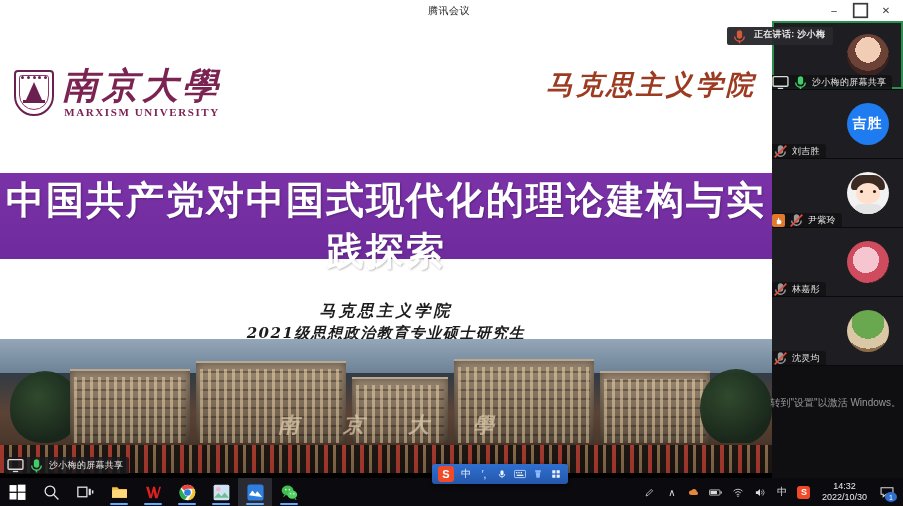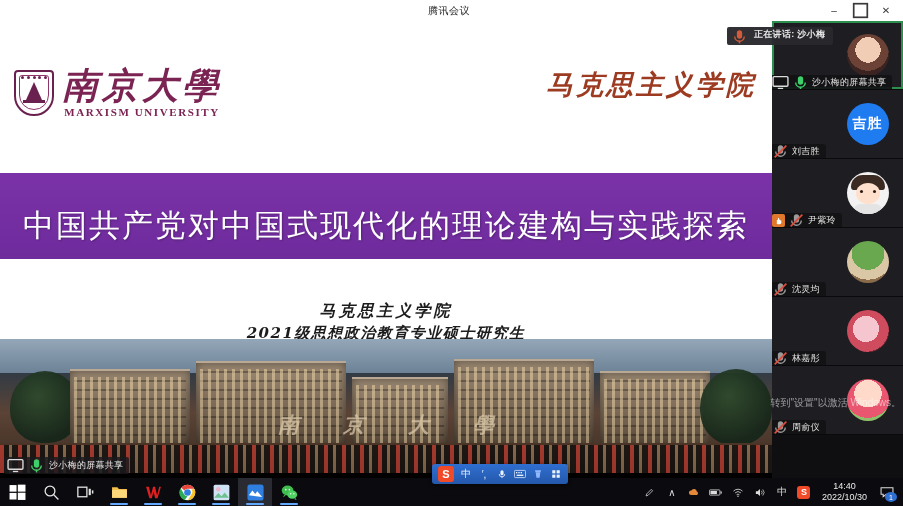--- a/index.html
+++ b/index.html
@@ -44,21 +44,21 @@
 
   .marx-logo{position:absolute;right:16px;top:50px;display:flex;flex-direction:column;align-items:center;}
   .marx-cn{font-family:"DejaVu Serif","Liberation Serif",serif;font-size:27px;font-weight:700;
     color:#9c3b22;letter-spacing:3px;line-height:1;font-style:italic;}
   .marx-en{font-family:"Liberation Serif","DejaVu Serif",serif;font-size:11px;font-weight:700;
     color:#6d3a2a;letter-spacing:3px;margin-top:6px;}
 
   
   .title-band{position:absolute;left:0;top:152px;width:772px;height:86px;
     background:linear-gradient(180deg,#7b32a8 0%,#6e2b9c 100%);display:flex;align-items:center;}
-  .slide-title{width:100%;text-align:center;color:#ffffff;font-size:31px;font-weight:400;
+  .slide-title{width:100%;text-align:center;color:#ffffff;font-size:38px;font-weight:700;
     letter-spacing:2px;font-family:"DejaVu Sans","Liberation Sans",sans-serif;
     text-shadow:1px 1px 2px rgba(0,0,0,.25);margin-top:20px;}
 
   
   .presenter{position:absolute;left:0;top:278px;width:772px;text-align:center;color:#1c1c1c;
     font-family:"DejaVu Serif","Liberation Serif",serif;}
   .presenter .p-name{font-size:16px;font-weight:700;letter-spacing:3px;line-height:1.45;font-style:italic;}
   .presenter .p-school{font-size:16px;font-weight:700;letter-spacing:3px;line-height:1.45;font-style:italic;}
   .presenter .p-prog{font-size:15px;font-weight:700;letter-spacing:1.5px;line-height:1.5;font-style:italic;}
 
@@ -306,54 +306,43 @@
         <svg class="ico" width="11" height="11" viewBox="0 0 16 16">
           <rect x="5.5" y="2" width="5" height="8" rx="2.5" fill="#9a9a9a"></rect>
           <path d="M3.5 8a4.5 4.5 0 0 0 9 0" fill="none" stroke="#9a9a9a" stroke-width="1.3"></path>
           <line x1="2.5" y1="13.5" x2="13.5" y2="2.5" stroke="#e04b3a" stroke-width="1.6"></line>
         </svg>
         <span class="nm">尹紫玲</span>
       </div>
     </div>
 
     <div class="tile">
+      <div class="avatar av-pink"></div>
+      <div class="tile-bar">
+        <svg class="ico" width="11" height="11" viewBox="0 0 16 16">
+          <rect x="5.5" y="2" width="5" height="8" rx="2.5" fill="#9a9a9a"></rect>
+          <path d="M3.5 8a4.5 4.5 0 0 0 9 0" fill="none" stroke="#9a9a9a" stroke-width="1.3"></path>
+          <line x1="2.5" y1="13.5" x2="13.5" y2="2.5" stroke="#e04b3a" stroke-width="1.6"></line>
+        </svg>
+        <span class="nm">林嘉彤</span>
+      </div>
+    </div>
+
+    <div class="tile">
       <div class="avatar av-green"></div>
       <div class="tile-bar">
         <svg class="ico" width="11" height="11" viewBox="0 0 16 16">
           <rect x="5.5" y="2" width="5" height="8" rx="2.5" fill="#9a9a9a"></rect>
           <path d="M3.5 8a4.5 4.5 0 0 0 9 0" fill="none" stroke="#9a9a9a" stroke-width="1.3"></path>
           <line x1="2.5" y1="13.5" x2="13.5" y2="2.5" stroke="#e04b3a" stroke-width="1.6"></line>
         </svg>
         <span class="nm">沈灵均</span>
       </div>
     </div>
 
-    <div class="tile">
-      <div class="avatar av-pink"></div>
-      <div class="tile-bar">
-        <svg class="ico" width="11" height="11" viewBox="0 0 16 16">
-          <rect x="5.5" y="2" width="5" height="8" rx="2.5" fill="#9a9a9a"></rect>
-          <path d="M3.5 8a4.5 4.5 0 0 0 9 0" fill="none" stroke="#9a9a9a" stroke-width="1.3"></path>
-          <line x1="2.5" y1="13.5" x2="13.5" y2="2.5" stroke="#e04b3a" stroke-width="1.6"></line>
-        </svg>
-        <span class="nm">林嘉彤</span>
-      </div>
-    </div>
-
-    <div class="tile">
-      <div class="avatar av-pinkhat"></div>
-      <div class="tile-bar">
-        <svg class="ico" width="11" height="11" viewBox="0 0 16 16">
-          <rect x="5.5" y="2" width="5" height="8" rx="2.5" fill="#9a9a9a"></rect>
-          <path d="M3.5 8a4.5 4.5 0 0 0 9 0" fill="none" stroke="#9a9a9a" stroke-width="1.3"></path>
-          <line x1="2.5" y1="13.5" x2="13.5" y2="2.5" stroke="#e04b3a" stroke-width="1.6"></line>
-        </svg>
-        <span class="nm">周俞仪</span>
-      </div>
-    </div>
   </div>
 
   <div class="rail-watermark">
     <div class="wm2">转到"设置"以激活 Windows。</div>
   </div>
 
   <div class="ime-bar">
     <div class="ime-logo">S</div>
     <div class="ime-item">中</div>
     <div class="ime-item">′,</div>
@@ -501,21 +490,21 @@
           <path d="M10 5.5a3.6 3.6 0 0 1 0 5" fill="none" stroke="#dcdcdc" stroke-width="1.1"></path>
           <path d="M12 3.6a6.4 6.4 0 0 1 0 8.8" fill="none" stroke="#dcdcdc" stroke-width="1.1"></path>
         </svg>
       </div>
       <div class="tray-ico">中</div>
       <div class="tray-ico">
         <span style="display:flex;width:13px;height:13px;border-radius:3px;background:#f04a28;color:#fff;
                      font-size:9px;font-weight:700;align-items:center;justify-content:center;">S</span>
       </div>
       <div class="clock">
-        <div>14:40</div>
+        <div>14:32</div>
         <div>2022/10/30</div>
       </div>
       <div class="notif">
         <svg width="14" height="14" viewBox="0 0 16 16">
           <path d="M1.2 3.2h13.6v7.4H7.2L3.6 13.4v-2.8H1.2z" fill="none" stroke="#dcdcdc" stroke-width="1.2"></path>
         </svg>
         <span class="badge">1</span>
       </div>
     </div>
   </div>

